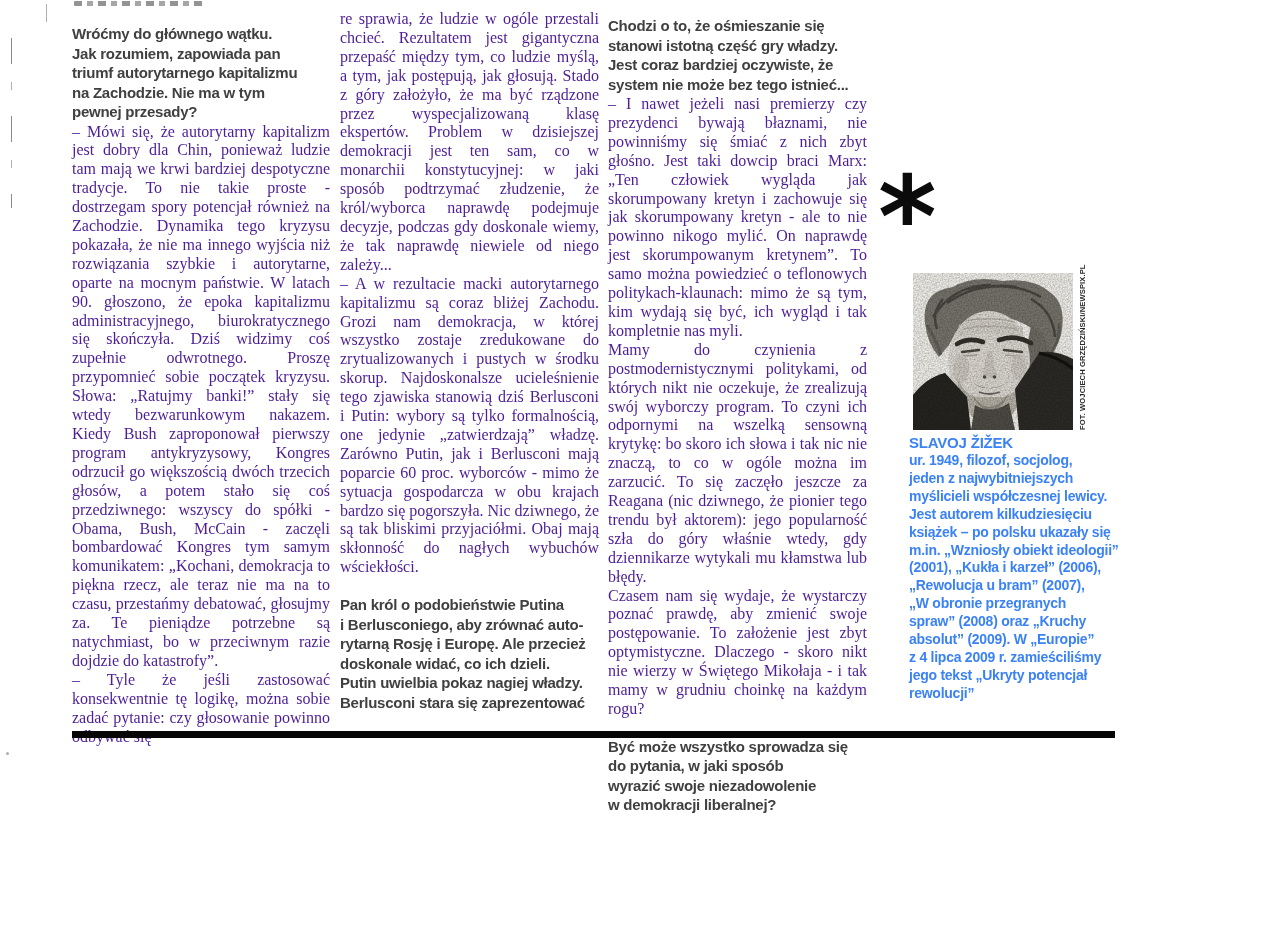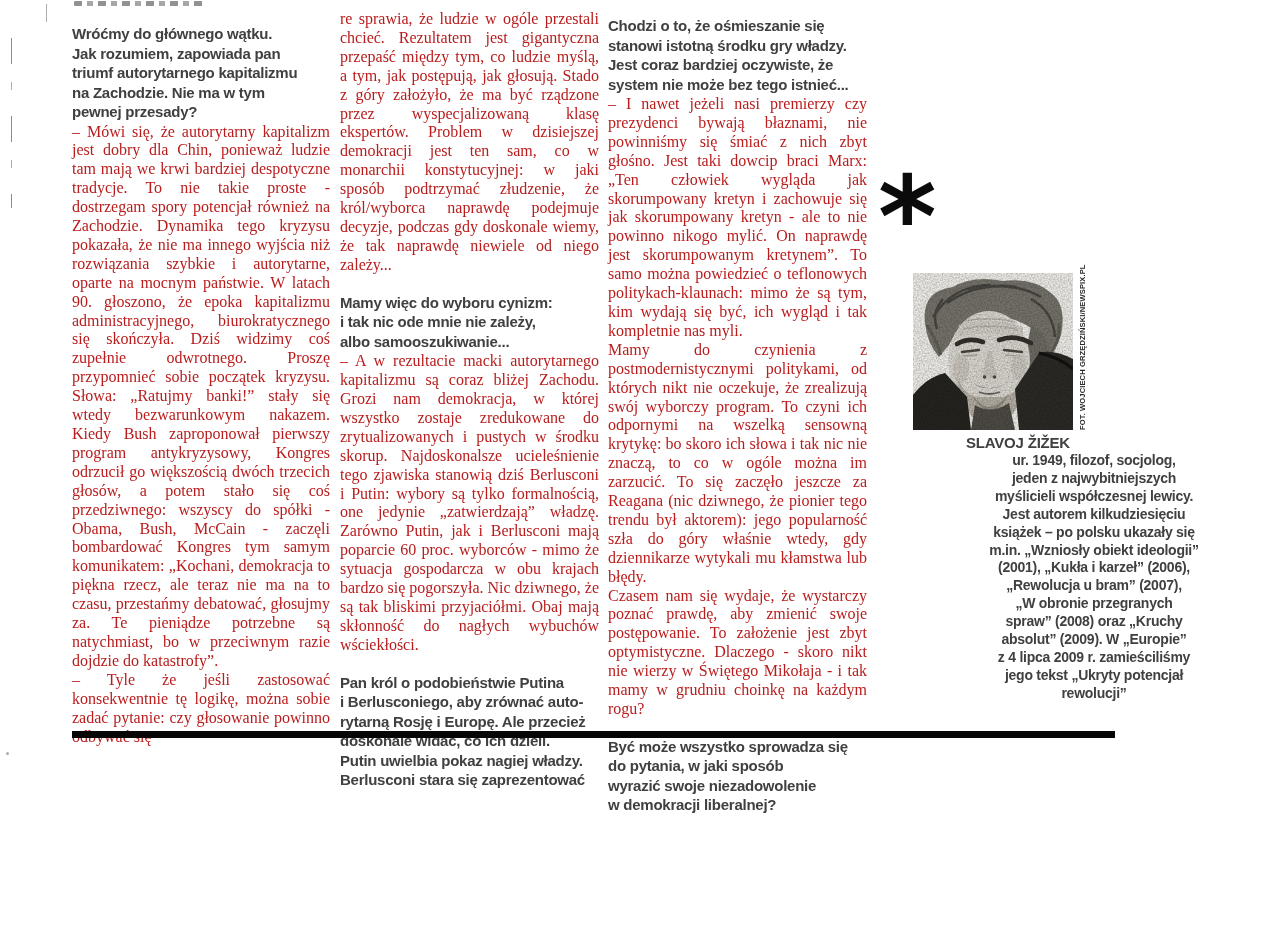--- a/index.html
+++ b/index.html
@@ -32,43 +32,43 @@
   .col3{left:608px;top:16px;width:259px;}
 
   .q{
     font-family:"Liberation Sans", sans-serif;
     font-weight:700;font-size:15px;line-height:19.5px;
     letter-spacing:-0.25px;color:#404040;
     margin:18px 0 1px 0;white-space:pre-line;
   }
   .q:first-child{margin-top:0;}
   .a{
-    font-size:16px;line-height:18.9px;margin:0;color:#b91c1c;
+    font-size:16px;line-height:18.9px;margin:0;color:#4c1d95;
     text-align:justify;white-space:pre-line;
   }
 
   
   .asterisk{
     position:absolute;left:878px;top:162px;width:64px;height:110px;
     font-family:"DejaVu Sans", sans-serif;font-weight:700;
     font-size:112px;line-height:110px;color:#0b0b0b;
   }
   .photo{
     position:absolute;left:913px;top:273px;width:160px;height:157px;margin:0;
   }
   .credit{
     position:absolute;left:1078px;top:430px;width:158px;height:11px;
     transform:rotate(-90deg);transform-origin:0 0;
     font-family:"Liberation Sans", sans-serif;font-weight:700;
     font-size:7.6px;letter-spacing:0.1px;color:#2a2a2a;white-space:nowrap;
   }
-  .bio{position:absolute;left:966px;top:434px;width:256px;
-    font-family:"Liberation Sans", sans-serif;color:#404040;}
+  .bio{position:absolute;left:909px;top:434px;width:256px;
+    font-family:"Liberation Sans", sans-serif;color:#3b82f6;}
   .bio-name{font-weight:700;font-size:15px;line-height:18px;letter-spacing:-0.2px;}
-  .bio-text{font-weight:700;font-size:14px;line-height:17.9px;letter-spacing:-0.25px;white-space:pre-line;text-align:center;}
+  .bio-text{font-weight:700;font-size:14px;line-height:17.9px;letter-spacing:-0.25px;white-space:pre-line;}
 
   .bottom-rule{position:absolute;left:72px;top:731px;width:1043px;height:7px;background:#060606;}
 </style>
 </head>
 <body>
 
 <div class="sheet">
 
   <div class="crop-frag"></div>
   <div class="fold-line"></div>
@@ -80,35 +80,32 @@
 Jak rozumiem, zapowiada pan
 triumf autorytarnego kapitalizmu
 na Zachodzie. Nie ma w tym
 pewnej przesady?</h2>
     <p class="a">– Mówi się, że autorytarny kapitalizm jest dobry dla Chin, ponieważ ludzie tam mają we krwi bardziej despotyczne tradycje. To nie takie proste - dostrzegam spory potencjał również na Zachodzie. Dynamika tego kryzysu pokazała, że nie ma innego wyjścia niż rozwiązania szybkie i autorytarne, oparte na mocnym państwie. W latach 90. głoszono, że epoka kapitalizmu administracyjnego, biurokratycznego się skończyła. Dziś widzimy coś zupełnie odwrotnego. Proszę przypomnieć sobie początek kryzysu. Słowa: „Ratujmy banki!” stały się wtedy bezwarunkowym nakazem. Kiedy Bush zaproponował pierwszy program antykryzysowy, Kongres odrzucił go większością dwóch trzecich głosów, a potem stało się coś przedziwnego: wszyscy do spółki - Obama, Bush, McCain - zaczęli bombardować Kongres tym samym komunikatem: „Kochani, demokracja to piękna rzecz, ale teraz nie ma na to czasu, przestańmy debatować, głosujmy za. Te pieniądze potrzebne są natychmiast, bo w przeciwnym razie dojdzie do katastrofy”.</p>
     <p class="a">– Tyle że jeśli zastosować konsekwentnie tę logikę, można sobie zadać pytanie: czy głosowanie powinno odbywać się</p>
   </section>
 
   <section class="col col2">
     <p class="a">re sprawia, że ludzie w ogóle przestali chcieć. Rezultatem jest gigantyczna przepaść między tym, co ludzie myślą, a tym, jak postępują, jak głosują. Stado z góry założyło, że ma być rządzone przez wyspecjalizowaną klasę ekspertów. Problem w dzisiejszej demokracji jest ten sam, co w monarchii konstytucyjnej: w jaki sposób podtrzymać złudzenie, że król/wyborca naprawdę podejmuje decyzje, podczas gdy doskonale wiemy, że tak naprawdę niewiele od niego zależy...</p>
-    <h2 class="q">Mamy więc do wyboru cynizm:
-i tak nic ode mnie nie zależy,
-albo samooszukiwanie...</h2>
     <p class="a">– A w rezultacie macki autorytarnego kapitalizmu są coraz bliżej Zachodu. Grozi nam demokracja, w której wszystko zostaje zredukowane do zrytualizowanych i pustych w środku skorup. Najdoskonalsze ucieleśnienie tego zjawiska stanowią dziś Berlusconi i Putin: wybory są tylko formalnością, one jedynie „zatwierdzają” władzę. Zarówno Putin, jak i Berlusconi mają poparcie 60 proc. wyborców - mimo że sytuacja gospodarcza w obu krajach bardzo się pogorszyła. Nic dziwnego, że są tak bliskimi przyjaciółmi. Obaj mają skłonność do nagłych wybuchów wściekłości.</p>
     <h2 class="q">Pan król o podobieństwie Putina
 i Berlusconiego, aby zrównać auto-
 rytarną Rosję i Europę. Ale przecież
 doskonale widać, co ich dzieli.
 Putin uwielbia pokaz nagiej władzy.
 Berlusconi stara się zaprezentować</h2>
   </section>
 
   <section class="col col3">
     <h2 class="q">Chodzi o to, że ośmieszanie się
-stanowi istotną środku gry władzy.
+stanowi istotną część gry władzy.
 Jest coraz bardziej oczywiste, że
 system nie może bez tego istnieć...</h2>
     <p class="a">– I nawet jeżeli nasi premierzy czy prezydenci bywają błaznami, nie powinniśmy się śmiać z nich zbyt głośno. Jest taki dowcip braci Marx: „Ten człowiek wygląda jak skorumpowany kretyn i zachowuje się jak skorumpowany kretyn - ale to nie powinno nikogo mylić. On naprawdę jest skorumpowanym kretynem”. To samo można powiedzieć o teflonowych politykach-klaunach: mimo że są tym, kim wydają się być, ich wygląd i tak kompletnie nas myli.
 Mamy do czynienia z postmodernistycznymi politykami, od których nikt nie oczekuje, że zrealizują swój wyborczy program. To czyni ich odpornymi na wszelką sensowną krytykę: bo skoro ich słowa i tak nic nie znaczą, to co w ogóle można im zarzucić. To się zaczęło jeszcze za Reagana (nic dziwnego, że pionier tego trendu był aktorem): jego popularność szła do góry właśnie wtedy, gdy dziennikarze wytykali mu kłamstwa lub błędy.
 Czasem nam się wydaje, że wystarczy poznać prawdę, aby zmienić swoje postępowanie. To założenie jest zbyt optymistyczne. Dlaczego - skoro nikt nie wierzy w Świętego Mikołaja - i tak mamy w grudniu choinkę na każdym rogu?</p>
     <h2 class="q">Być może wszystko sprowadza się
 do pytania, w jaki sposób
 wyrazić swoje niezadowolenie
 w demokracji liberalnej?</h2>
   </section>

